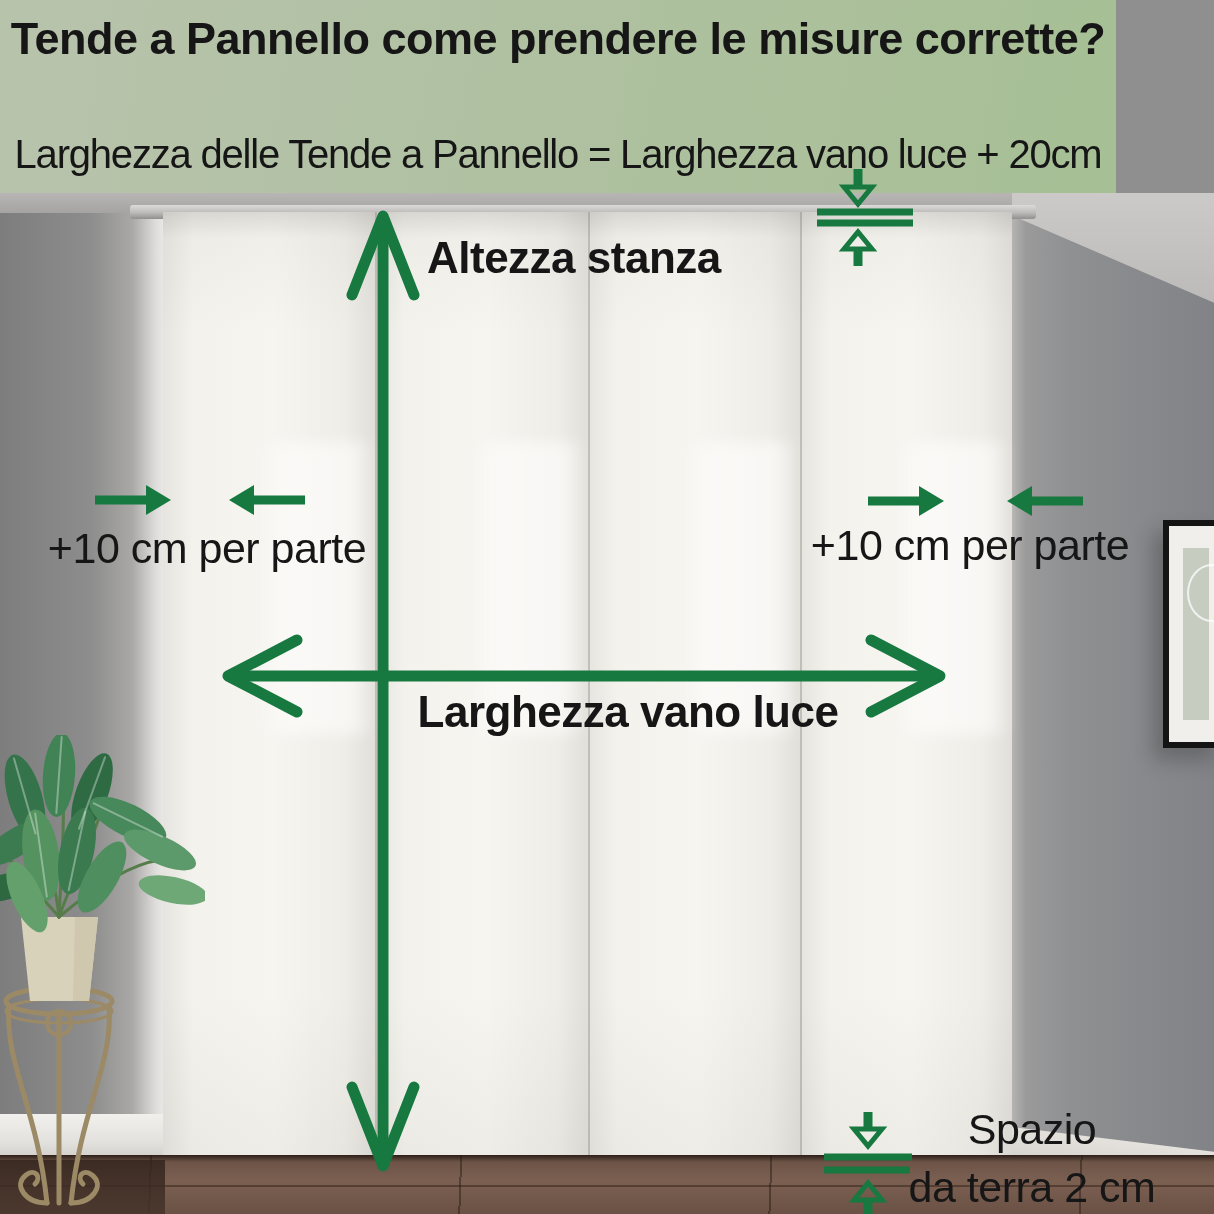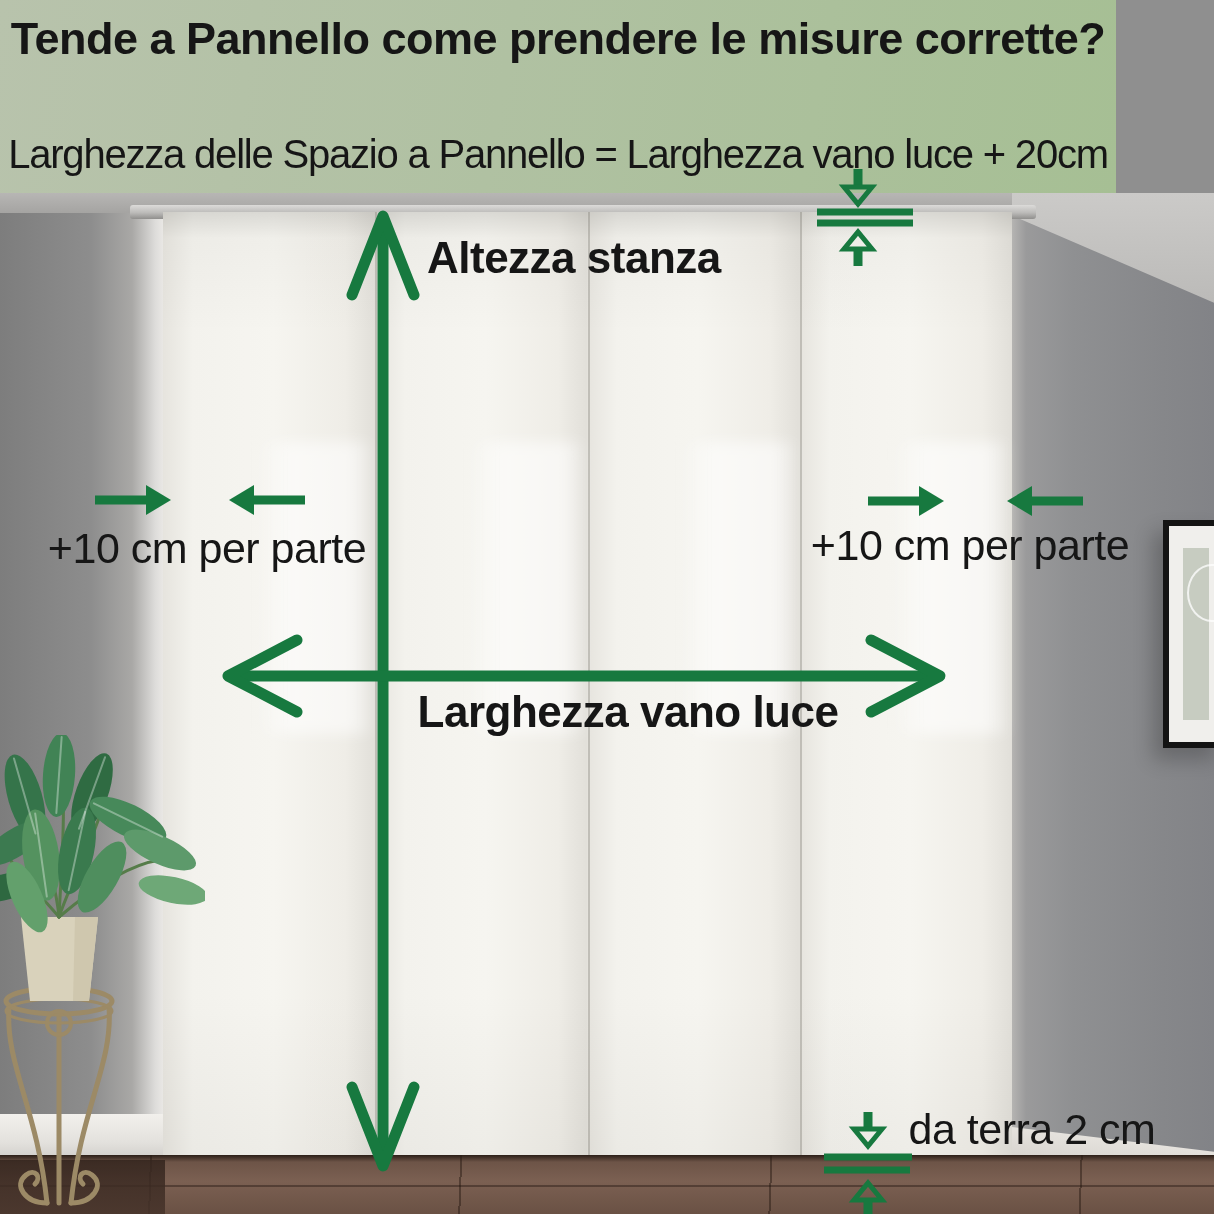--- a/index.html
+++ b/index.html
@@ -84,21 +84,21 @@
   .lb-reg{font-size:43px;letter-spacing:-0.5px;}
   .centered{transform:translateX(-50%);text-align:center;}
 </style>
 </head>
 <body>
 
 <div id="stage">
 
   <div class="header">
     <div class="hdr-line hdr-title">Tende a Pannello come prendere le misure corrette?</div>
-    <div class="hdr-line hdr-f2">Larghezza delle Spazio a Pannello = Larghezza vano luce + 20cm</div>
+    <div class="hdr-line hdr-f2">Larghezza delle Tende a Pannello = Larghezza vano luce + 20cm</div>
   </div>
 
   <div class="photo">
     <div class="ceiling"></div>
     <div class="wall-left"></div>
     <div class="wall-right">
       <div class="ceiling-corner"></div>
     </div>
     <div class="rail"></div>
 
@@ -215,16 +215,17 @@
       <polygon class="g-holo" points="854,1200 882,1200 868,1183"></polygon>
       <line class="g-stem" x1="868" y1="1201" x2="868" y2="1214"></line>
     </g>
   </svg>
 
   <div class="label lb-bold centered" style="left:628px;top:687px;">Larghezza vano luce</div>
   <div class="label lb-bold" style="left:427px;top:233px;">Altezza stanza</div>
   <div class="label lb-reg centered" style="left:207px;top:524px;">+10 cm per parte</div>
   <div class="label lb-reg centered" style="left:970px;top:521px;">+10 cm per parte</div>
   <div class="label lb-reg centered" style="left:1032px;top:1100px;line-height:58px;">
+    <div>Spazio</div>
     <div>da terra 2 cm</div>
   </div>
 
 </div>
 
 </body></html>

